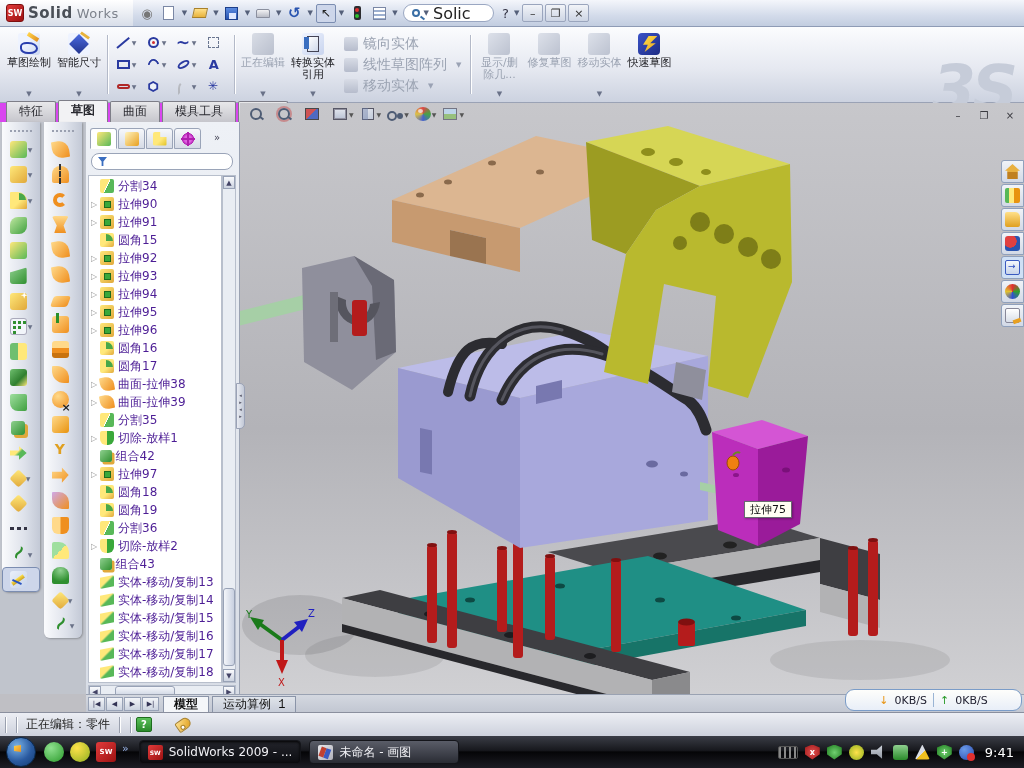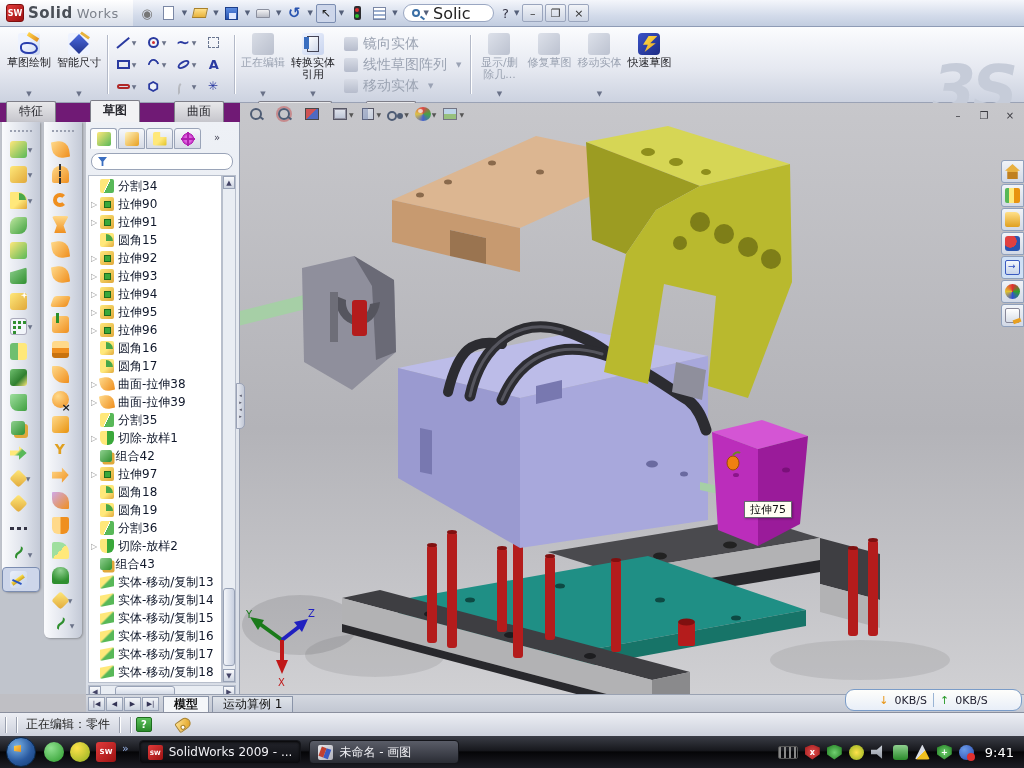--- a/index.html
+++ b/index.html
@@ -77,21 +77,21 @@
   .g-ellipse::before{content:"";position:absolute;inset:4px 1px;border:2px solid #2a3aa0;border-radius:50%;transform:rotate(-30deg);}
   .g-text::before{content:"A";color:#2a3aa0;font-weight:bold;font-size:13px;position:absolute;left:3px;top:0;}
   .g-slot::before{content:"";position:absolute;inset:5px 1px;border:2px solid #b02828;border-radius:8px;}
   .g-polygon::before{content:"";position:absolute;inset:2px;background:#2a3aa0;clip-path:polygon(50% 0,95% 25%,95% 75%,50% 100%,5% 75%,5% 25%);}
   .g-polygon::after{content:"";position:absolute;inset:4px;background:#eef1f8;clip-path:polygon(50% 0,95% 25%,95% 75%,50% 100%,5% 75%,5% 25%);}
   .g-sketch-fillet::before{content:"";position:absolute;left:2px;top:2px;width:10px;height:10px;border:2px solid #8a92a6;border-color:transparent transparent transparent #8a92a6;border-radius:50% 0 0 0;}
   .g-point::before{content:"✳";color:#2a3aa0;font-size:12px;position:absolute;left:2px;top:0;}
   #watermark{right:10px;top:30px;font-size:64px;font-style:italic;font-weight:bold;color:#c6ccd9;letter-spacing:-4px;line-height:1;}
 
   
-  #tabsrow{left:0;top:103px;width:368px;height:19px;background:#701a75;display:flex;align-items:flex-end;padding-left:6px;gap:32px;}
+  #tabsrow{left:0;top:103px;width:368px;height:19px;background:#d946ef;display:flex;align-items:flex-end;padding-left:6px;}
   .rtab{font-size:12px;color:#2a2a30;background:linear-gradient(#e8e8ea,#c6c6cc);border:1px solid #7e7e88;border-bottom:none;padding:1px 12px 2px;margin-right:2px;border-radius:2px 2px 0 0;white-space:nowrap;}
   .rtab.active{background:#f2f2f4;font-weight:bold;padding-bottom:3px;}
 
   
   #leftzone{left:0;top:122px;width:86px;height:572px;background:#c0c4cc;}
   .vtoolbar{position:absolute;width:38px;border-radius:0 0 6px 6px;background:linear-gradient(90deg,#fafbfd,#dde1ea 60%,#c3c9d6);box-shadow:1px 1px 2px rgba(0,0,0,.25);display:flex;flex-direction:column;align-items:center;padding-top:8px;gap:0;}
   #vtb1{left:2px;top:0;height:470px;}
   #vtb2{left:44px;top:0;height:516px;}
   .vtgrip{width:22px;height:4px;border-top:2px dotted #9aa0b0;margin-bottom:3px;}
   .vt{height:26px;display:flex;align-items:center;justify-content:center;gap:1px;width:100%;}
@@ -155,21 +155,21 @@
   .tt-dimx{background:radial-gradient(circle,#e060e0 35%,#b020b0 60%,transparent 62%);position:relative;}
   .tt-dimx::before{content:"";position:absolute;left:6px;top:0;width:2px;height:14px;background:#b020b0;}
   .tt-dimx::after{content:"";position:absolute;left:0;top:6px;width:14px;height:2px;background:#b020b0;}
   #treemore{position:absolute;left:128px;top:10px;font-size:10px;color:#445;}
   #filterbox{position:absolute;left:5px;top:31px;width:142px;height:17px;background:#fff;border:1px solid #9aa4b8;border-radius:8px;display:flex;align-items:center;padding-left:6px;}
   .funnel{width:9px;height:9px;background:#3a6ec0;clip-path:polygon(0 0,100% 0,60% 50%,60% 100%,40% 100%,40% 50%);}
   #tree{position:absolute;left:2px;top:53px;width:134px;height:508px;background:#fff;border:1px solid #b8bfcc;overflow:hidden;padding-top:1px;}
   .trow{display:flex;align-items:center;height:18px;padding-left:2px;white-space:nowrap;}
   .texp{width:9px;font-size:8px;color:#999;flex:none;}
   .tico{width:14px;height:14px;margin-right:4px;flex:none;border-radius:2px;position:relative;}
-  .tlabel{font-size:12px;color:#0f172a;}
+  .tlabel{font-size:12px;color:#4c1d95;}
   .split{background:linear-gradient(115deg,#ffe87a 48%,#fff 48% 52%,#58b858 52%);}
   .extrude{background:linear-gradient(135deg,#ffe87a,#e0a83a);}
   .extrude::before{content:"";position:absolute;inset:3.5px;background:#3aa83a;border:1px solid #1d6d1d;}
   .surfext{background:linear-gradient(135deg,#ffd98a,#ef8f1f);border-radius:1px 8px 1px 8px;transform:rotate(-10deg);}
   .loftcut{background:linear-gradient(90deg,#ffe87a 50%,#3aa83a 50%);border-radius:2px 2px 6px 6px;}
   .combine{background:linear-gradient(135deg,#8fd08f,#2f8f2f);box-shadow:2.5px 2.5px 0 #e0a83a;width:11.5px;height:11.5px;}
   .movecopy{background:linear-gradient(135deg,#ffe87a 45%,#58b858 55%);clip-path:polygon(0 20%,100% 0,100% 80%,0 100%);}
   #vscroll{position:absolute;left:136px;top:53px;width:14px;height:508px;background:#e9edf3;border:1px solid #b8bfcc;}
   .sarrow{position:absolute;left:0;width:12px;height:13px;background:linear-gradient(#fafbfd,#ccd3e0);border:1px solid #98a2b6;font-size:7px;color:#446;display:flex;align-items:center;justify-content:center;}
   #vthumb{position:absolute;left:0;top:412px;width:12px;height:78px;background:linear-gradient(90deg,#f4f6fa,#c8d0e0);border:1px solid #98a2b6;border-radius:3px;}
@@ -207,21 +207,21 @@
   .tp-palette{background:linear-gradient(#f4f7fb,#c8d4ea);border:1px solid #3a5ac0;position:relative;}
   .tp-palette::before{content:"→";position:absolute;left:2px;top:0px;font-size:9px;color:#2a4ac0;}
   .tp-ball{background:conic-gradient(#e03030,#30a030,#3050d0,#e0c030,#e03030);border-radius:50%;}
   .tp-propdoc{background:linear-gradient(#fff,#d8dee8);border:1px solid #889;position:relative;}
   .tp-propdoc::before{content:"";position:absolute;right:-2px;bottom:-1px;width:8px;height:4px;background:#e8a020;transform:rotate(-20deg);}
   #tooltip{left:744px;top:501px;width:48px;height:17px;background:#fffef2;border:1px solid #6a6a70;font-size:11px;color:#111;display:flex;align-items:center;justify-content:center;box-shadow:1px 1px 2px rgba(0,0,0,.3);}
 
   
   #bottombar{left:86px;top:694px;width:938px;height:18px;background:linear-gradient(#d4d8e0,#c2c7d2);border-top:1px solid #9aa2b2;display:flex;align-items:center;padding-left:2px;}
   .navbtn{width:17px;height:14px;background:linear-gradient(#f2f4f8,#ccd3e0);border:1px solid #98a2b6;font-size:7px;color:#335;display:flex;align-items:center;justify-content:center;margin-right:1px;}
-  .mtab{font-size:12px;color:#111;padding:0 10px;height:16px;display:flex;align-items:center;border:1px solid #8a94a8;background:linear-gradient(#e0e4ea,#c6ccd8);margin-left:3px;border-bottom:none;}
+  .mtab{font-size:12px;color:#111;padding:0 10px;height:16px;display:flex;align-items:center;border:1px solid #8a94a8;background:linear-gradient(#e0e4ea,#c6ccd8);margin-left:3px;border-bottom:none;font-family:Liberation Mono, monospace;}
   .mtab.active{background:#f4f6f9;font-weight:bold;}
   #netoverlay{left:845px;top:689px;width:177px;height:22px;background:linear-gradient(#fefefb,#e8eef8);border:1px solid #7a9cc8;border-radius:9px;display:flex;align-items:center;justify-content:center;gap:6px;font-size:11px;color:#223;z-index:5;}
   .net-down{color:#e8930f;font-size:11px;}
   .net-up{color:#2a9a2a;font-size:11px;}
   .netdiv{width:1px;height:14px;background:#9ab4d4;}
   #statusbar{left:0;top:712px;width:1024px;height:24px;background:linear-gradient(#eceef4,#cdd1dc);border-top:1px solid #8a8f9e;display:flex;align-items:center;font-size:12px;color:#222;}
   #status-left{padding-left:6px;flex:1;}
   .ssep{width:1px;height:16px;background:#9aa0ae;margin:0 5px;box-shadow:1px 0 0 #fff;}
   #status-editing{padding:0 4px;}
   .help-green{width:16px;height:15px;background:linear-gradient(#5ac05a,#2a8a2a);border:1px solid #1d6d1d;color:#fff;font-size:10px;font-weight:bold;display:flex;align-items:center;justify-content:center;border-radius:2px;}

